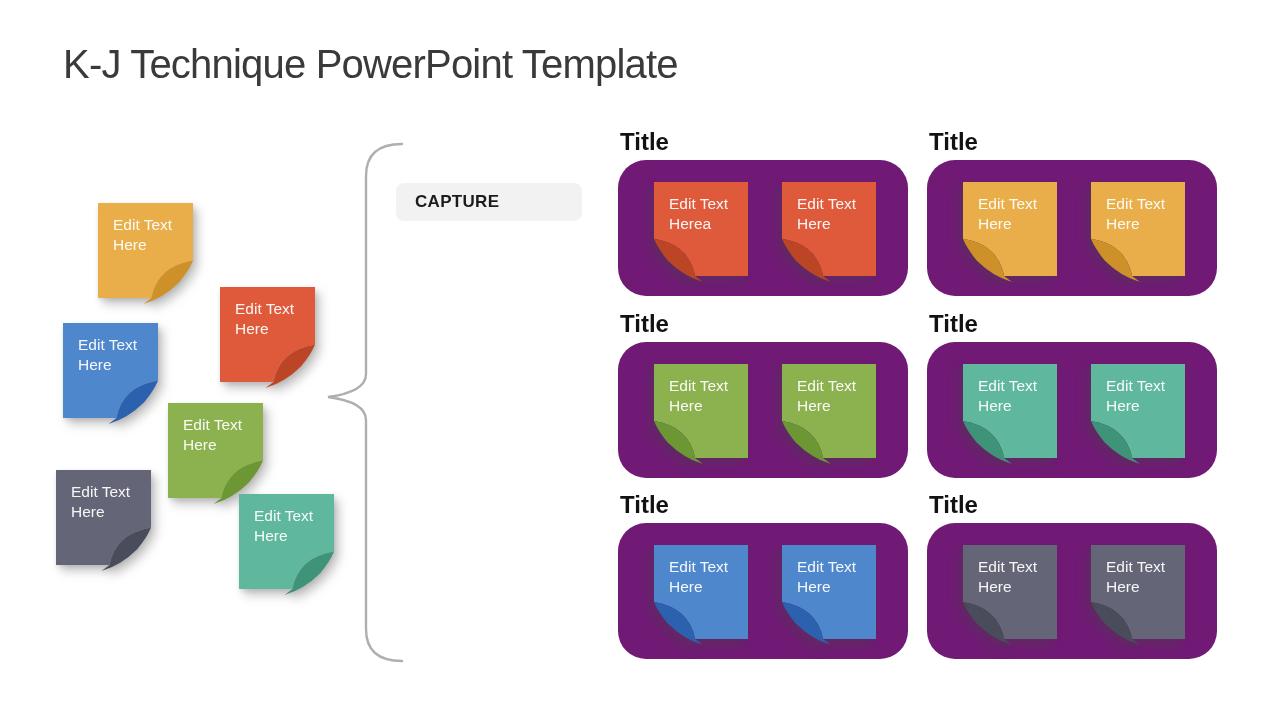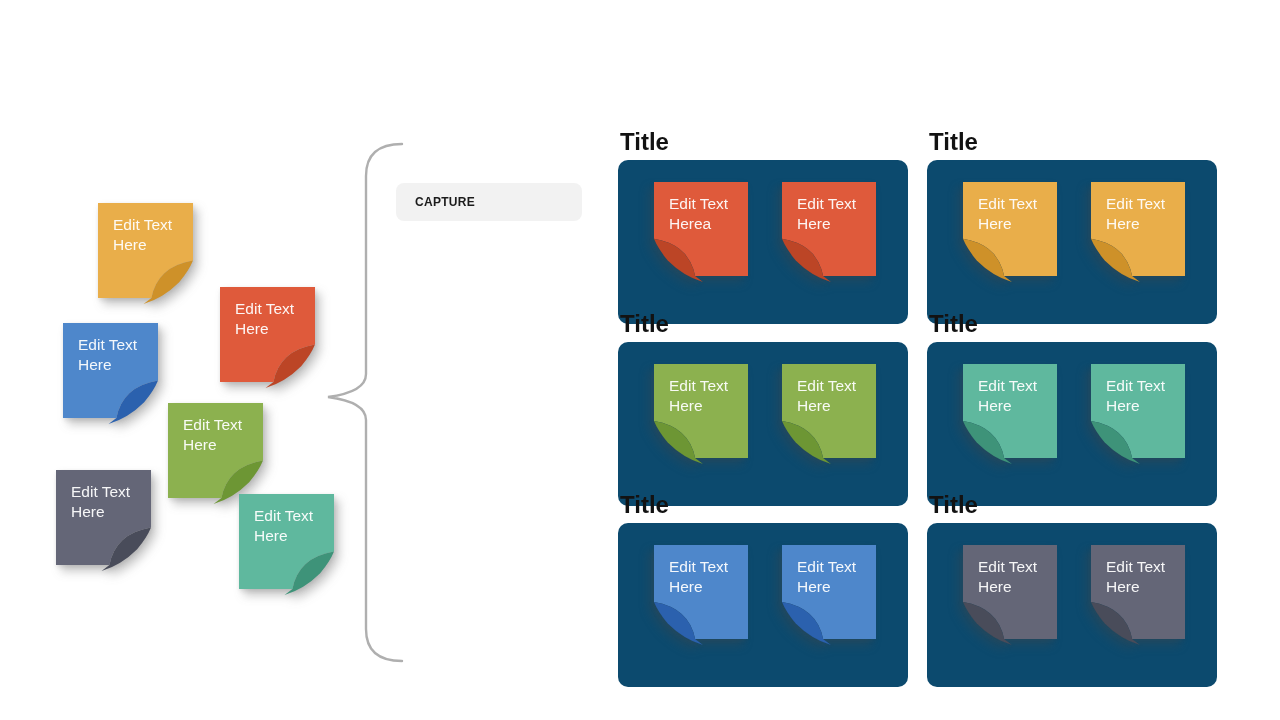--- a/index.html
+++ b/index.html
@@ -34,49 +34,50 @@
   .c-gray   { --face:var(--gray-face);   --fold:var(--gray-fold); }
 
   
   .brace { position:absolute; left:322px; top:140px; width:82px; height:525px; }
 
   
   .step {
     position:absolute; left:396px; width:186px; height:38px;
     background:#F2F2F2; border-radius:8px;
     display:flex; align-items:center; box-sizing:border-box; padding-left:19px;
-    font-size:12px; font-weight:bold; color:#1c1c1c; letter-spacing:.3px;
+    font-size:17px; font-weight:bold; color:#1c1c1c; letter-spacing:.3px;
   }
 
   
   .pgroup { position:absolute; width:290px; }
   .panel-title {
     position:relative; height:25px; margin:0 0 7px 2px;
     font-size:24px; font-weight:bold; color:#121212;
   }
   .panel {
-    position:relative; width:290px; height:164px;
-    background:#0c4a6e; border-radius:10px;
+    position:relative; width:290px; height:136px;
+    background:#701a75; border-radius:28px;
   }
   .panel .note { top:22px; }
   .panel .n1 { left:36px; }
   .panel .n2 { left:164px; }
 </style>
 </head>
 <body>
 
 <svg width="0" height="0" style="position:absolute" aria-hidden="true">
   <symbol id="sticky" viewBox="0 0 96 104">
     <path fill="var(--face)" d="M0 0 H96 V58 Q60 64 54 96 H0 Z"></path>
     <path fill="var(--fold)" d="M96 58 Q60 64 54 96 L46 102 Q66 96 82 80 Q92 68 96 58 Z"></path>
   </symbol>
 </svg>
 
 <div class="stage">
 
+  <div class="slide-title">K-J Technique PowerPoint Template</div>
 
   <div class="note fold-right c-yellow" style="left:98px;top:203px">
     <svg class="paper" viewBox="0 0 96 104">
         <use href="#sticky"></use>
       </svg>
     <div class="note-text">Edit Text Here</div>
   </div>
   <div class="note fold-right c-red" style="left:220px;top:287px">
     <svg class="paper" viewBox="0 0 96 104">
         <use href="#sticky"></use>

